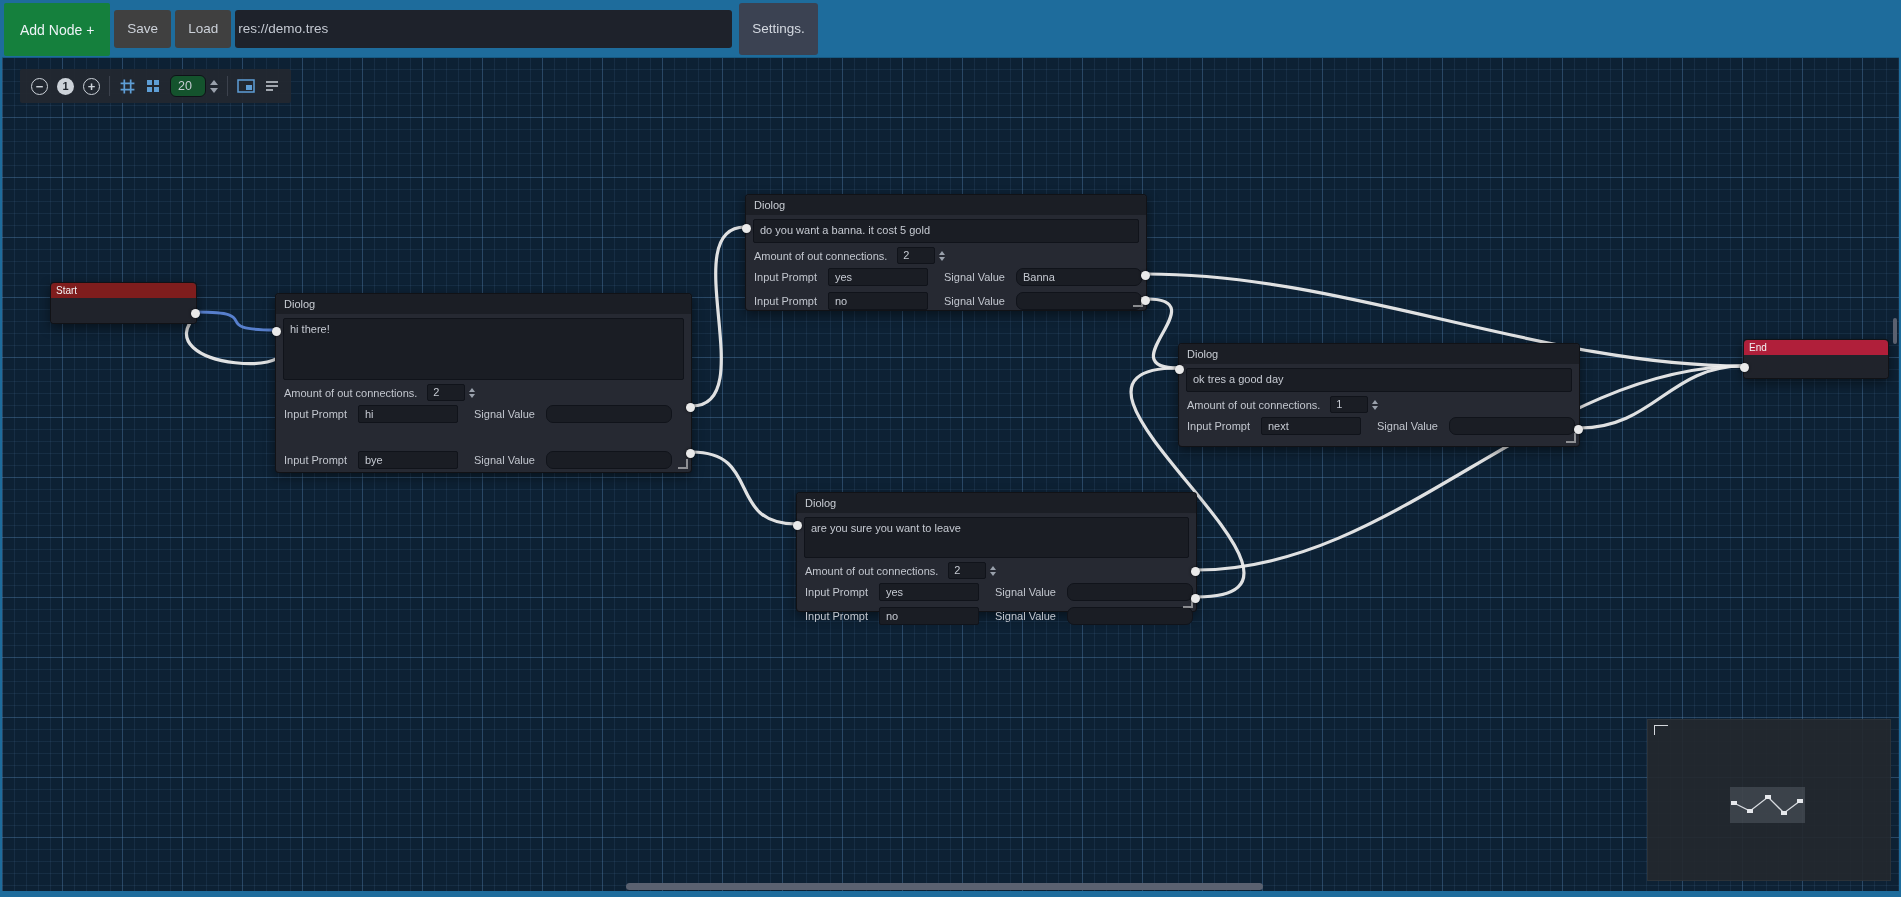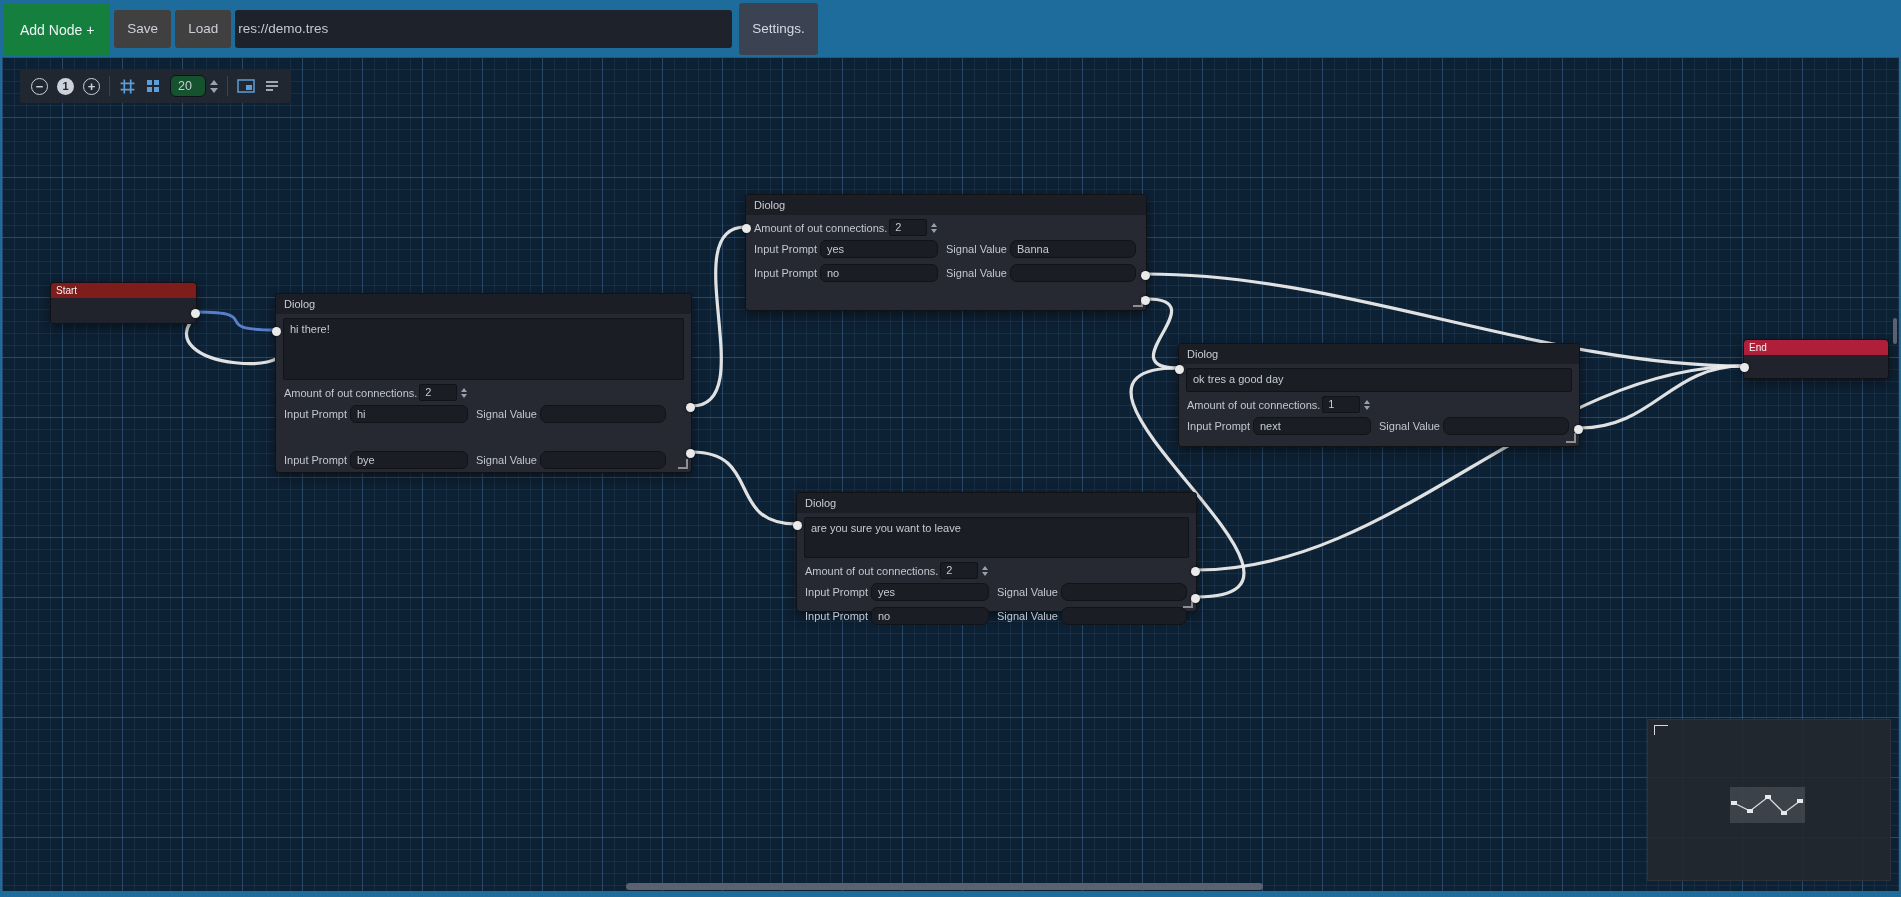--- a/index.html
+++ b/index.html
@@ -44,27 +44,27 @@
   
   .nodes-layer{position:absolute;top:0;left:0;z-index:3;}
   .gnode{position:absolute;box-sizing:border-box;background:#262932;border:1px solid rgba(0,0,0,0.55);
     border-radius:4px;box-shadow:0 4px 12px rgba(0,0,0,0.45);overflow:visible;font-size:11px;color:#c6cad2;}
   .gtitle{height:20px;line-height:20px;padding-left:8px;background:#1b1e25;border-radius:4px 4px 0 0;
     color:#c9cdd4;font-size:11px;overflow:hidden;white-space:nowrap;}
   .gnode.event .gtitle{height:15px;line-height:15px;font-size:10px;color:#f2f3f5;padding-left:5px;}
   .gbody{position:absolute;left:0;right:0;top:15px;bottom:0;background:#20232b;border-radius:0 0 4px 4px;}
   .gtext{box-sizing:border-box;margin:4px 7px 0;padding:3px 6px;background:#1a1d24;border:1px solid #10131a;
     border-radius:2px;color:#c6cad2;overflow:hidden;line-height:1.35;}
-  .grow{display:flex;align-items:center;margin:4px 8px 0;gap:0;}
+  .grow{display:flex;align-items:center;margin:4px 8px 0;gap:8px;}
   .glabel{color:#c2c6ce;white-space:nowrap;}
   .plab{width:66px;flex:0 0 auto;}
   .slab{width:64px;flex:0 0 auto;margin-left:8px;}
   .gfield{box-sizing:border-box;height:18px;background:#1a1d24;border:1px solid #10131a;border-radius:2px;
     padding:2px 6px;color:#c6cad2;overflow:hidden;white-space:nowrap;}
-  .pfield{width:118px;flex:0 0 auto;border-radius:6px;}
+  .pfield{width:100px;flex:0 0 auto;}
   .sfield{width:126px;flex:0 0 auto;border-radius:7px;}
   .spin{display:inline-flex;align-items:center;gap:4px;margin-left:2px;}
   .spinval{box-sizing:border-box;width:38px;height:17px;background:#1a1d24;border:1px solid #10131a;border-radius:2px;
     padding:1px 5px;color:#c6cad2;}
   .spin .tri.up{border-bottom-width:4px;border-left-width:3.5px;border-right-width:3.5px;}
   .spin .tri.down{border-top-width:4px;border-left-width:3.5px;border-right-width:3.5px;}
   .spin .udcol{gap:2px;}
   .promptrow + .promptrow{margin-top:var(--rowgap,6px);}
   .resizer{position:absolute;right:3px;bottom:3px;width:8px;height:8px;
     border-right:2px solid rgba(230,230,230,0.55);border-bottom:2px solid rgba(230,230,230,0.55);}
@@ -140,20 +140,21 @@
           <span class="glabel slab">Signal Value</span>
           <span class="gfield sfield"></span>
         </div>
         <div class="resizer"></div>
         <div class="port in" style="top: 33px;"></div>
         <div class="port out" style="top: 109px;"></div>
         <div class="port out" style="top: 155px;"></div>
       </div>
       <div class="gnode dialog" style="left: 743px; top: 194px; width: 402px; height: 117px; --rowgap: 6px;">
         <div class="gtitle">Diolog</div>
+        <div class="gtext" style="height: 24px;">do you want a banna. it cost 5 gold</div>
         <div class="grow amountrow">
           <span class="glabel">Amount of out connections.</span>
           <span class="spin">
             <span class="spinval">2</span>
             <span class="udcol">
               <i class="tri up"></i>
               <i class="tri down"></i>
             </span>
           </span>
         </div>

